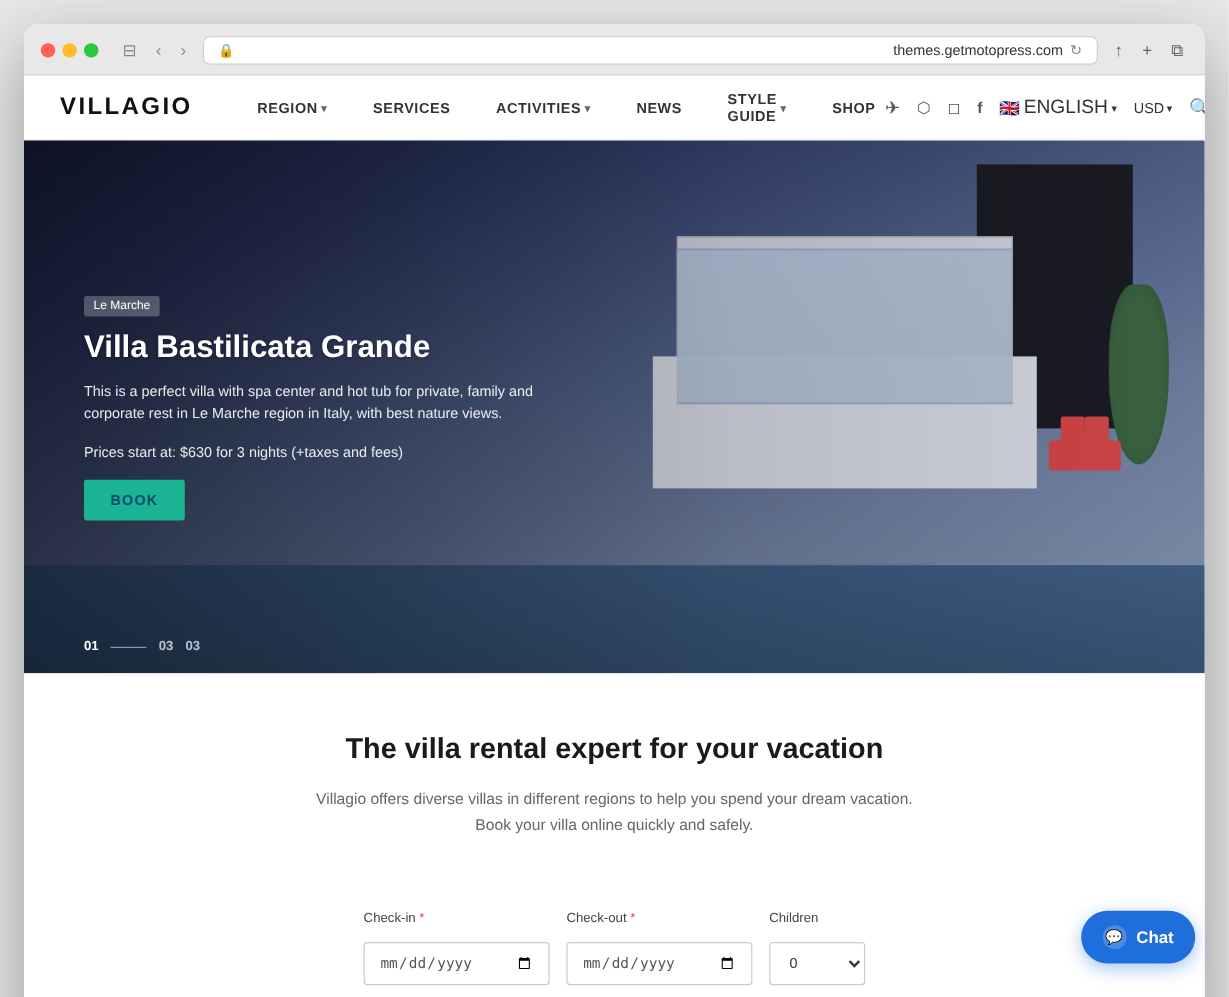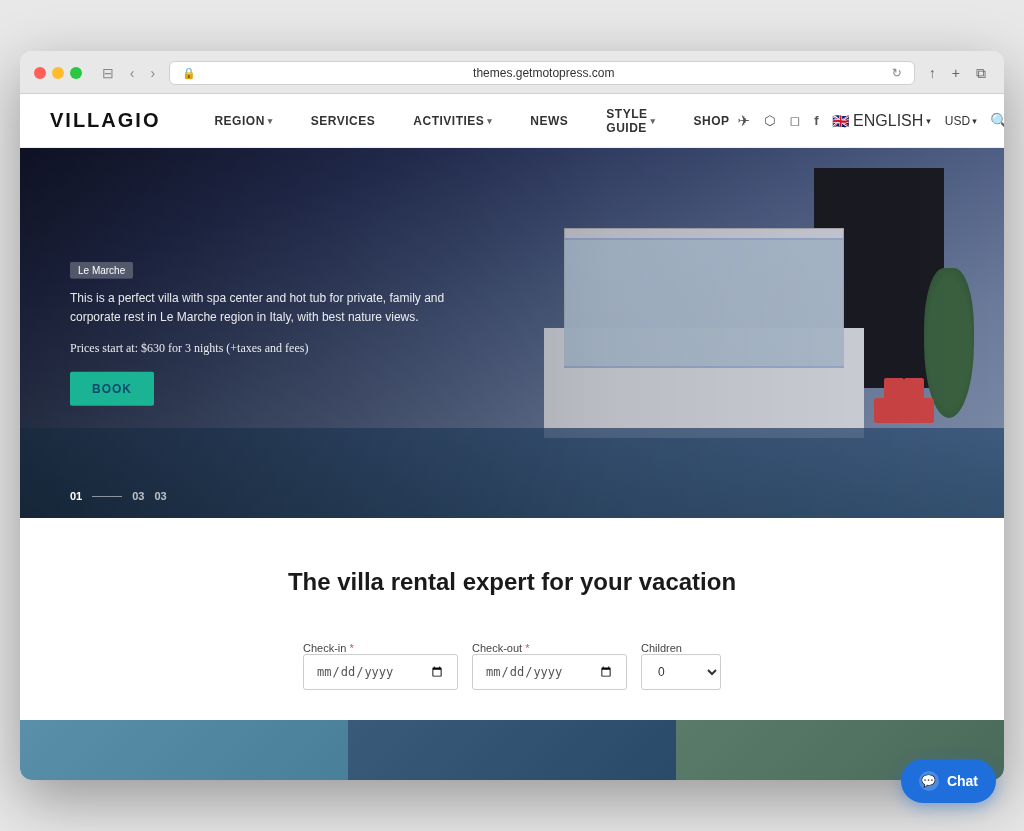--- a/index.html
+++ b/index.html
@@ -64,21 +64,21 @@
       border: 1px solid #d0d0d0;
       border-radius: 6px;
       padding: 4px 12px;
       display: flex;
       align-items: center;
       gap: 6px;
       font-size: 12px;
       color: #555;
     }
     .address-bar .security-icon { color: #888; font-size: 11px; }
-    .address-url { flex: 1; text-align: center; color: #333; }
+    .address-url { flex: 1; text-align: right; color: #333; }
 
     .browser-actions {
       display: flex;
       gap: 8px;
       align-items: center;
     }
     .browser-action-btn {
       background: none;
       border: none;
       cursor: pointer;
@@ -153,21 +153,21 @@
       color: #333;
       cursor: pointer;
       display: flex;
       align-items: center;
       gap: 2px;
     }
 
     
     .hero {
       position: relative;
-      height: 370px;
+      height: 444px;
       overflow: hidden;
     }
     .hero-bg {
       width: 100%;
       height: 100%;
       background: linear-gradient(135deg, #2c3e6b 0%, #4a5a8a 30%, #6b7faa 60%, #8899bb 100%);
       position: relative;
     }
 
     .hero-overlay {
@@ -203,21 +203,20 @@
     .hero-desc {
       font-size: 12px;
       line-height: 1.6;
       margin-bottom: 14px;
       opacity: 0.9;
     }
     .hero-price {
       font-size: 12px;
       margin-bottom: 16px;
       opacity: 0.9;
-      font-family: Liberation Serif, serif;
     }
     .btn-book {
       background: #1ab394;
       color: #0c4a6e;
       border: none;
       padding: 10px 22px;
       font-size: 12px;
       font-weight: 700;
       letter-spacing: 1px;
       text-transform: uppercase;
@@ -270,21 +269,21 @@
       display: flex;
       align-items: flex-end;
       gap: 14px;
       justify-content: center;
       padding: 0 30px 30px;
       background: white;
     }
     .form-group {
       display: flex;
       flex-direction: column;
-      gap: 0;
+      gap: 14px;
     }
     .form-label {
       font-size: 11px;
       color: #444;
       font-weight: 500;
       text-align: left;
     }
     .form-label .required { color: #e74c3c; }
     .form-input {
       border: 1px solid #ccc;
@@ -456,36 +455,38 @@
 
         <div style="position:absolute;right:30px;top:120px;width:50px;height:150px;background:radial-gradient(ellipse at center,#3a6040 60%,#2a4a30 100%);border-radius:40% 40% 50% 50%;"></div>
 
         <div style="position:absolute;right:70px;top:250px;width:60px;height:25px;background:#cc4444;border-radius:3px;"></div>
         <div style="position:absolute;right:80px;top:230px;width:20px;height:25px;background:#cc4444;border-radius:2px;"></div>
         <div style="position:absolute;right:100px;top:230px;width:20px;height:25px;background:#cc4444;border-radius:2px;"></div>
       </div>
       <div class="hero-overlay"></div>
       <div class="hero-content">
         <span class="hero-tag">Le Marche</span>
+        <h1 class="hero-title">Villa Bastilicata Grande</h1>
         <p class="hero-desc">This is a perfect villa with spa center and hot tub for private, family and corporate rest in Le Marche region in Italy, with best nature views.</p>
         <p class="hero-price">
           <span>Prices start at: $630 for 3 nights (+taxes and fees)</span>
         </p>
         <button class="btn-book">BOOK</button>
       </div>
       <div class="hero-indicators">
         <span class="indicator active">01</span>
         <div class="indicator-line"></div>
         <span class="indicator">03</span>
         <span class="indicator">03</span>
       </div>
     </div>
 
     <div class="middle-section">
       <h2 class="section-title">The villa rental expert for your vacation</h2>
+      <p class="section-desc">Villagio offers diverse villas in different regions to help you spend your dream vacation. Book your villa online quickly and safely.</p>
     </div>
 
     <div class="booking-form">
       <div class="form-group">
         <label class="form-label">
           <span>Check-in</span><span class="required"> *</span>
         </label>
         <input type="date" class="form-input date-input" placeholder="Check-in Date" style="">
       </div>
       <div class="form-group">

